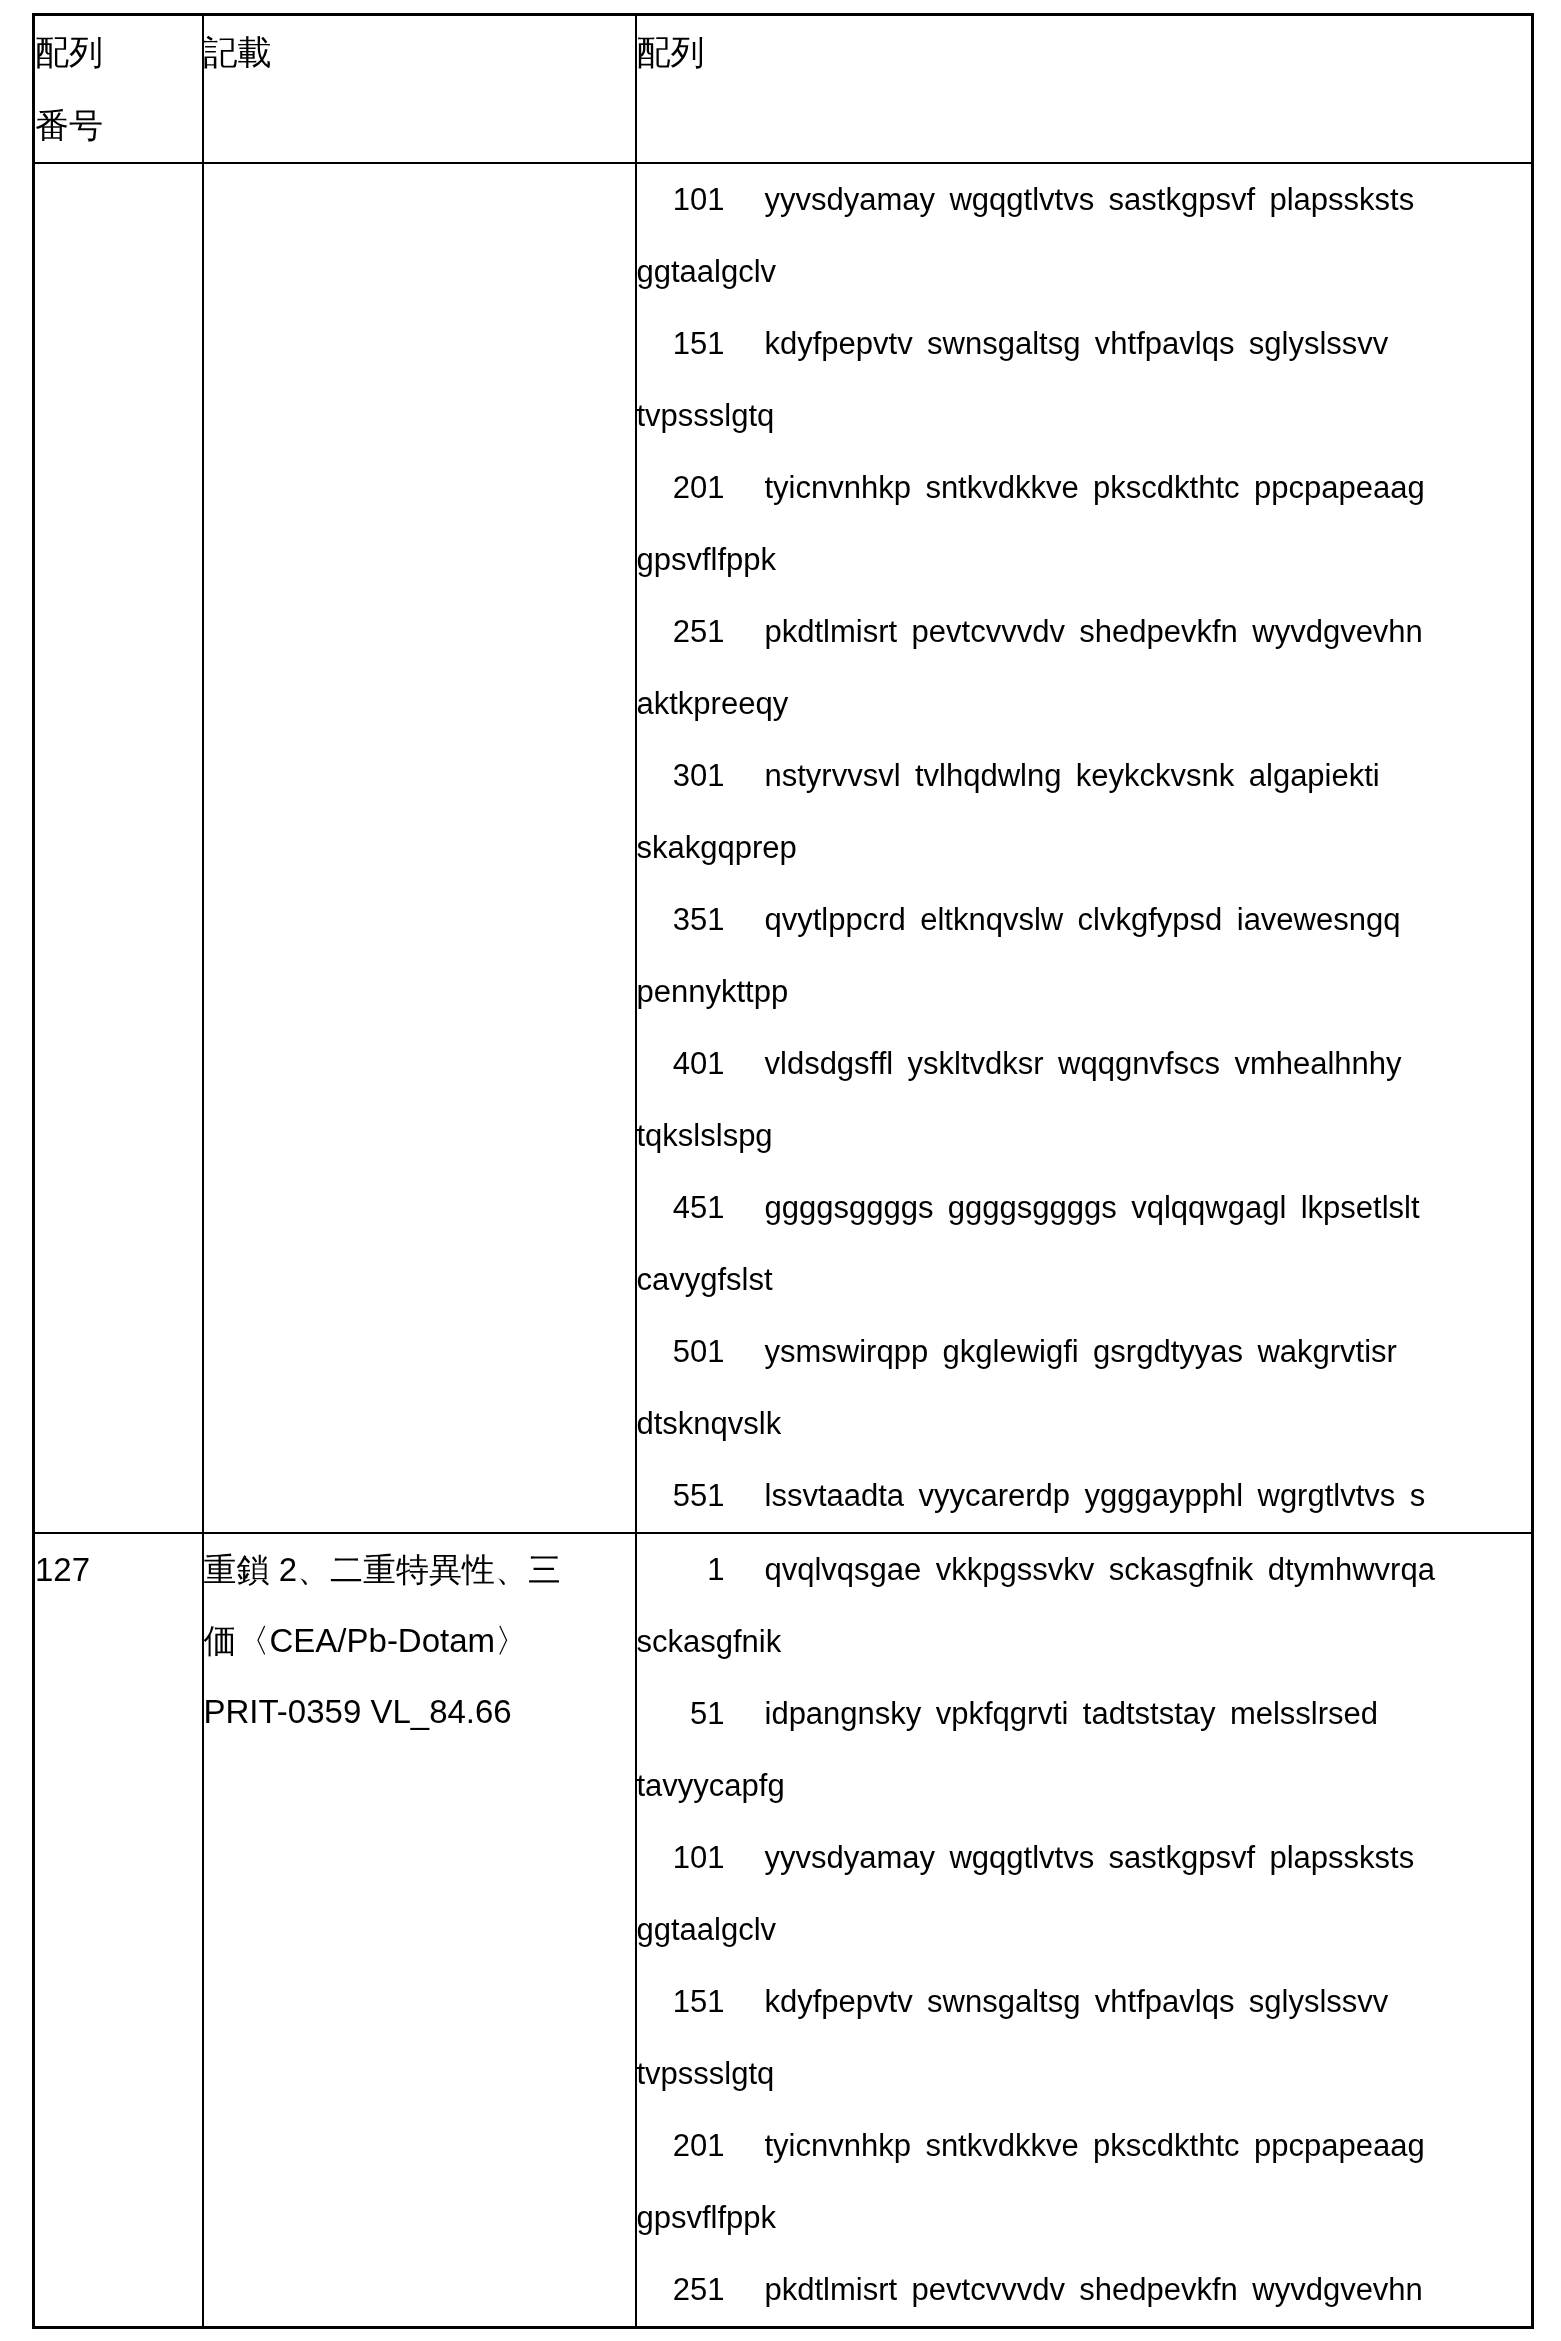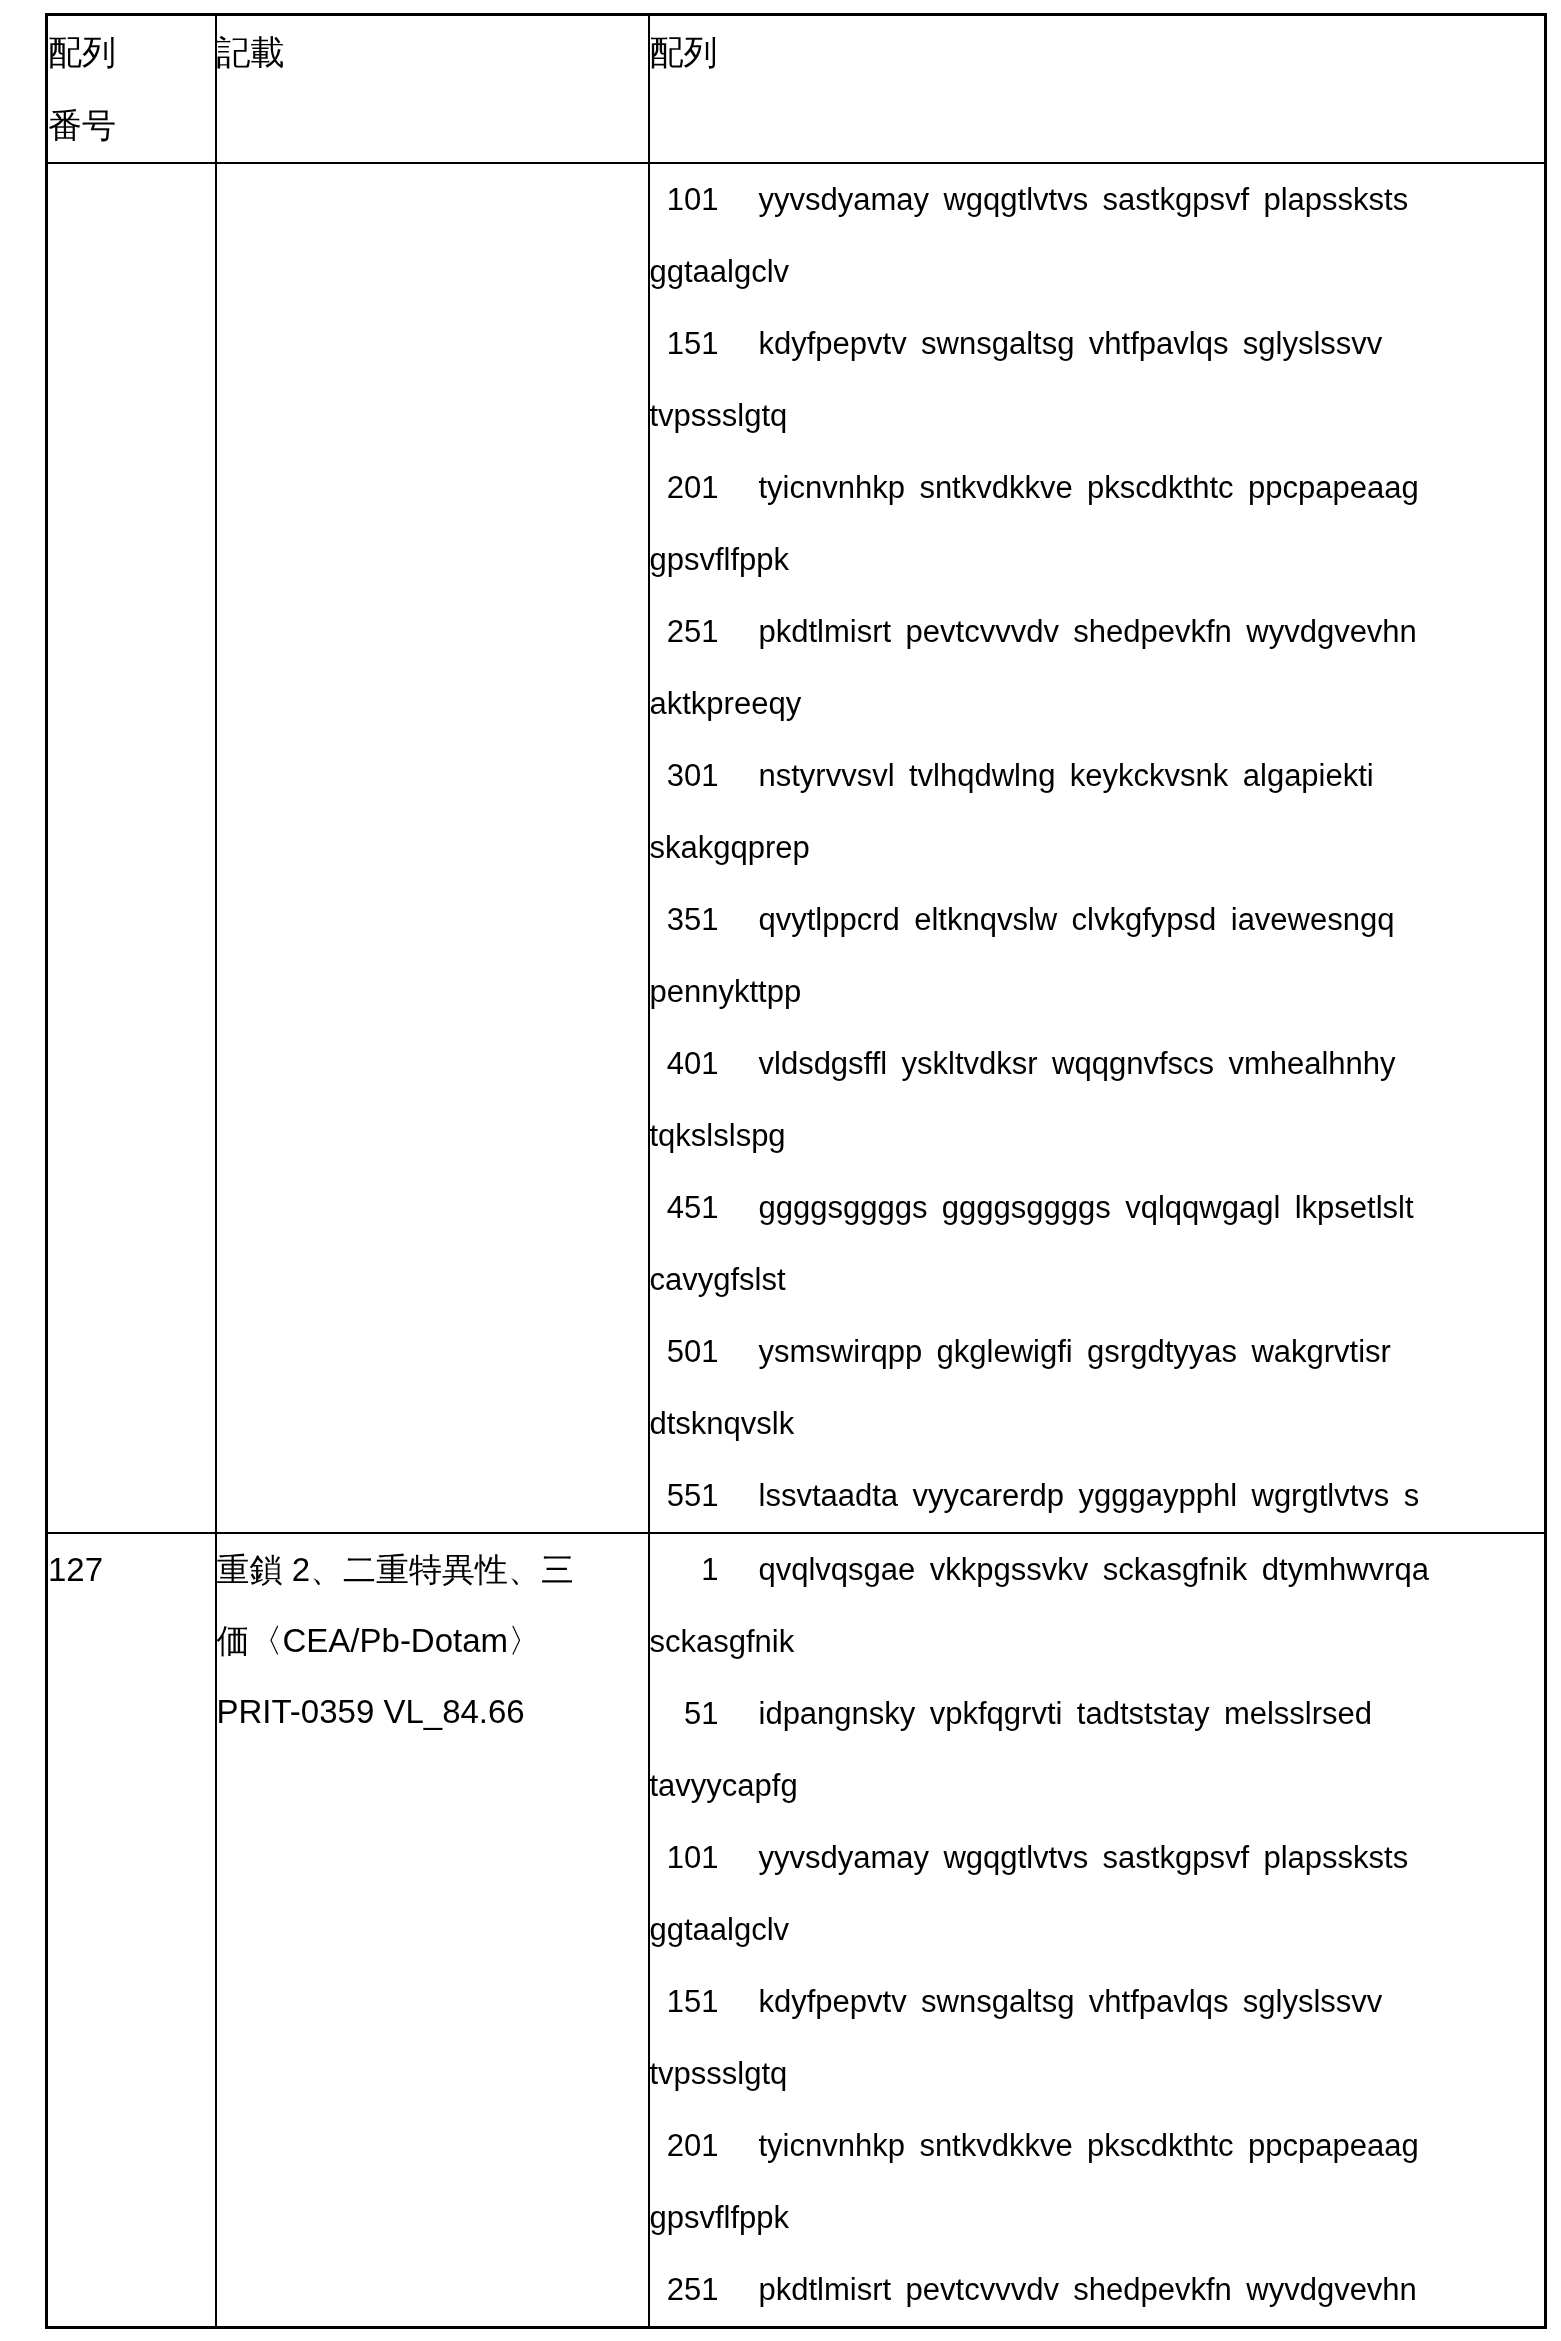--- a/index.html
+++ b/index.html
@@ -11,21 +11,21 @@
   }
   .page {
     position: relative;
     width: 1562px;
     height: 2342px;
     background: #ffffff;
     overflow: hidden;
   }
   table.seq-table {
     position: absolute;
-    left: 45px;
+    left: 32px;
     top: 13.4px;
     width: 1499px;
     border-collapse: collapse;
     table-layout: fixed;
     border: 3.5px solid #000;
   }
   table.seq-table th,
   table.seq-table td {
     border: 2.3px solid #000;
     vertical-align: top;
@@ -73,20 +73,21 @@
     padding-top: 3.5px;
     padding-left: 10.5px;
     white-space: nowrap;
     word-spacing: 5.8px;
   }
   .seq-line .num {
     display: inline-block;
     min-width: 69px;
     text-align: right;
     word-spacing: normal;
+    margin-left: 19px;
   }
   .seq-line .seqtext {
     margin-left: 40px;
   }
 </style>
 </head>
 <body>
 
 <div class="page">
   <table class="seq-table">

